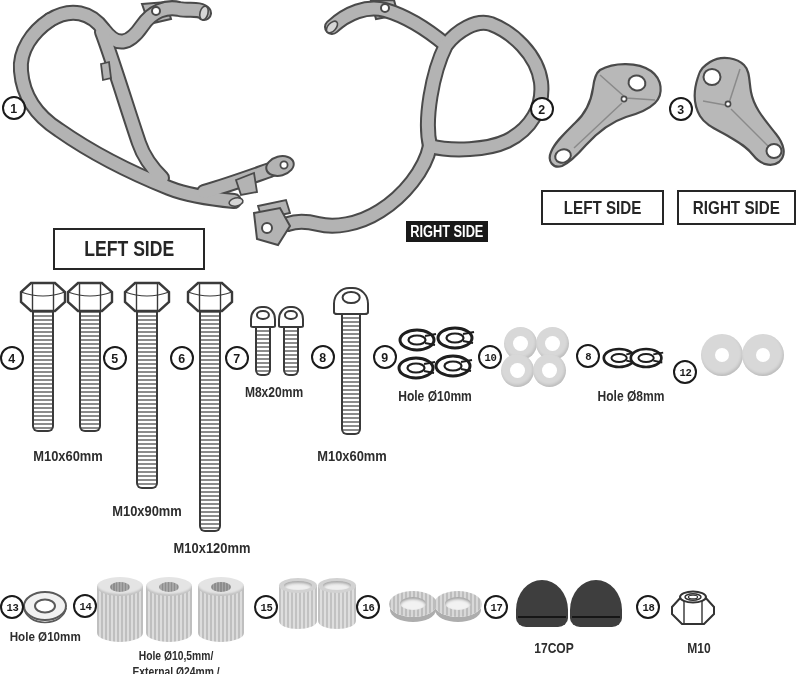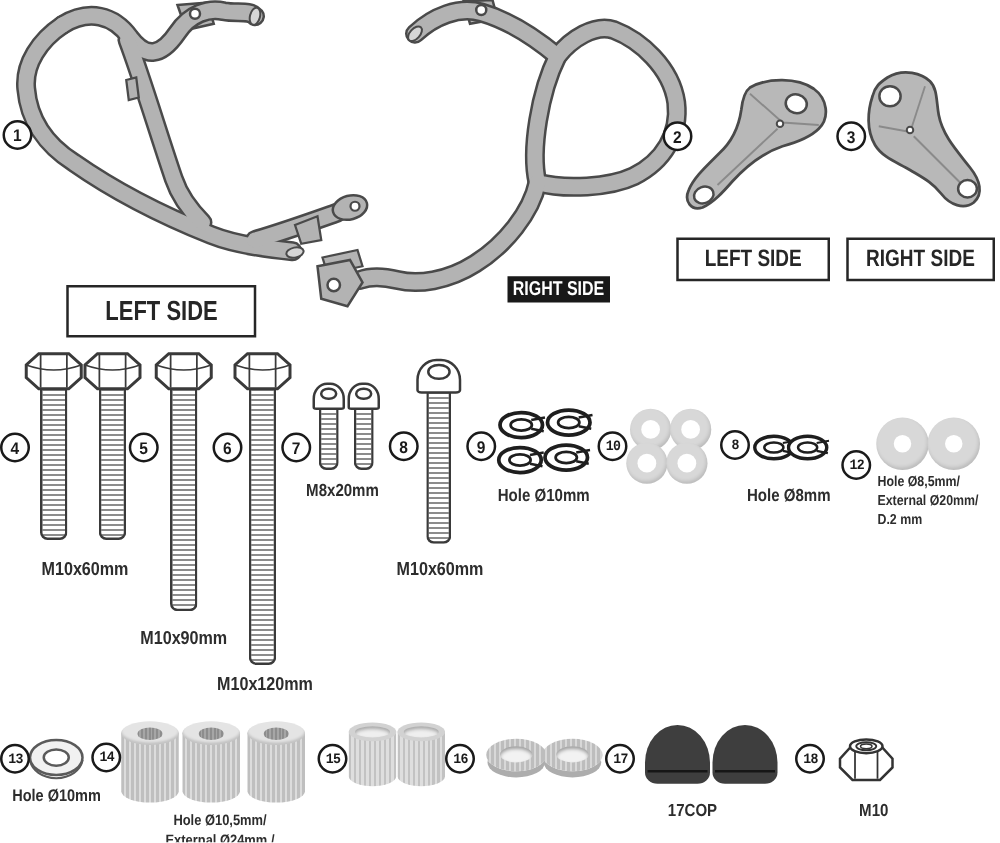--- a/index.html
+++ b/index.html
@@ -394,25 +394,20 @@
     </div>
   <div class="plabel c fs15" style="left:306px;top:447px;width:92px">
       <span>M10x60mm</span>
     </div>
   <div class="plabel c fs14" style="left:385px;top:388px;width:100px">
       <span>Hole Ø10mm</span>
     </div>
   <div class="plabel c fs14" style="left:585px;top:388px;width:92px">
       <span>Hole Ø8mm</span>
     </div>
-  <div class="plabel l fs11" style="left:702px;top:379px">
-    <span>Hole Ø8,5mm/</span>
-      <span>External Ø20mm/</span>
-      <span>D.2 mm</span>
-    </div>
   <div class="plabel c fs13" style="left:4px;top:629px;width:82px">
       <span>Hole Ø10mm</span>
     </div>
   <div class="plabel c fs12" style="left:124px;top:649px;width:104px;line-height:15.5px">
     <span>Hole Ø10,5mm/</span>
       <span>External Ø24mm /</span>
     </div>
   <div class="plabel c fs14" style="left:513px;top:640px;width:82px">
       <span>17COP</span>
     </div>

